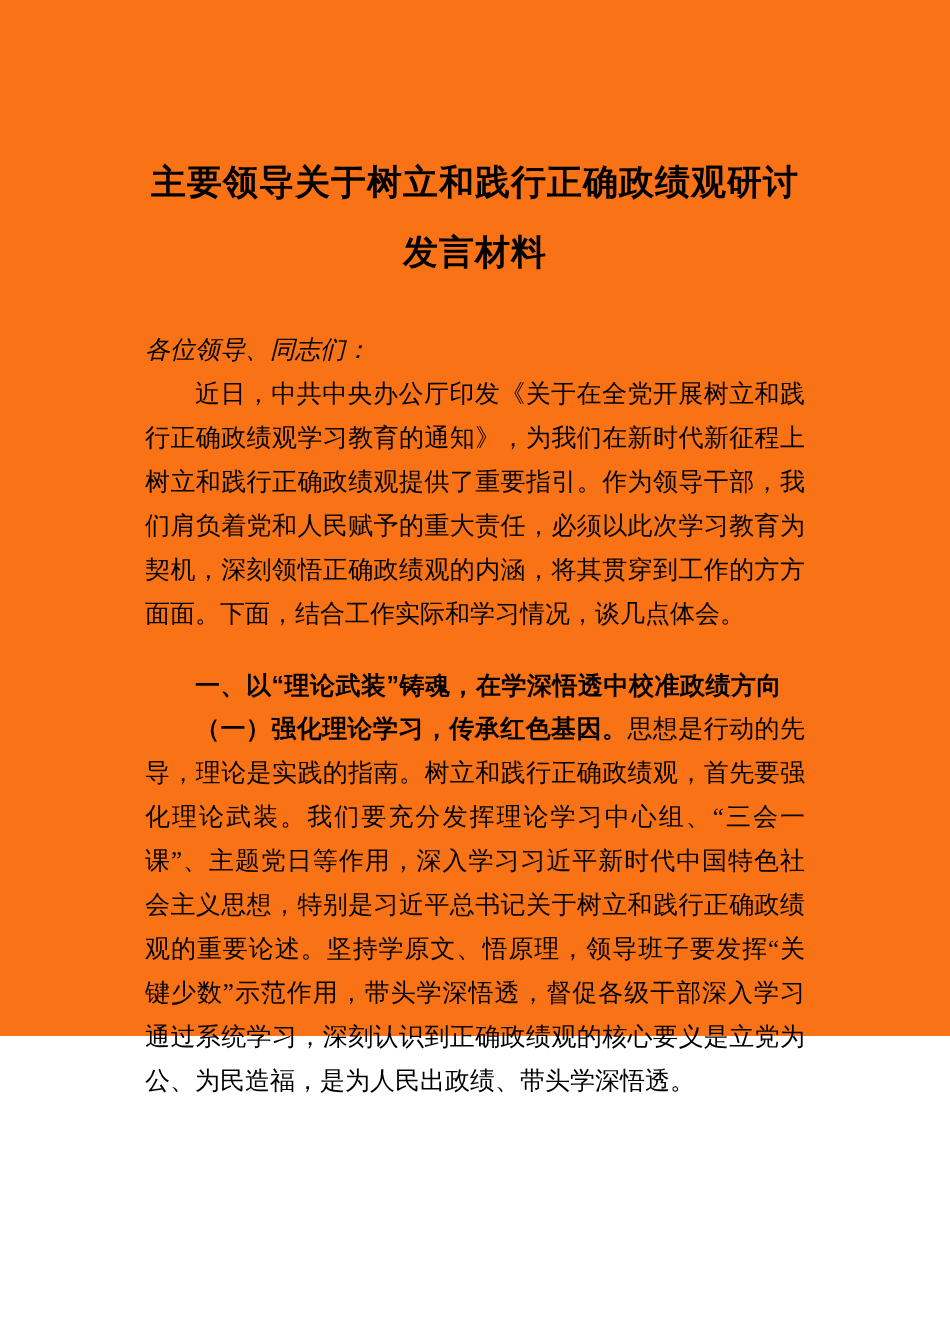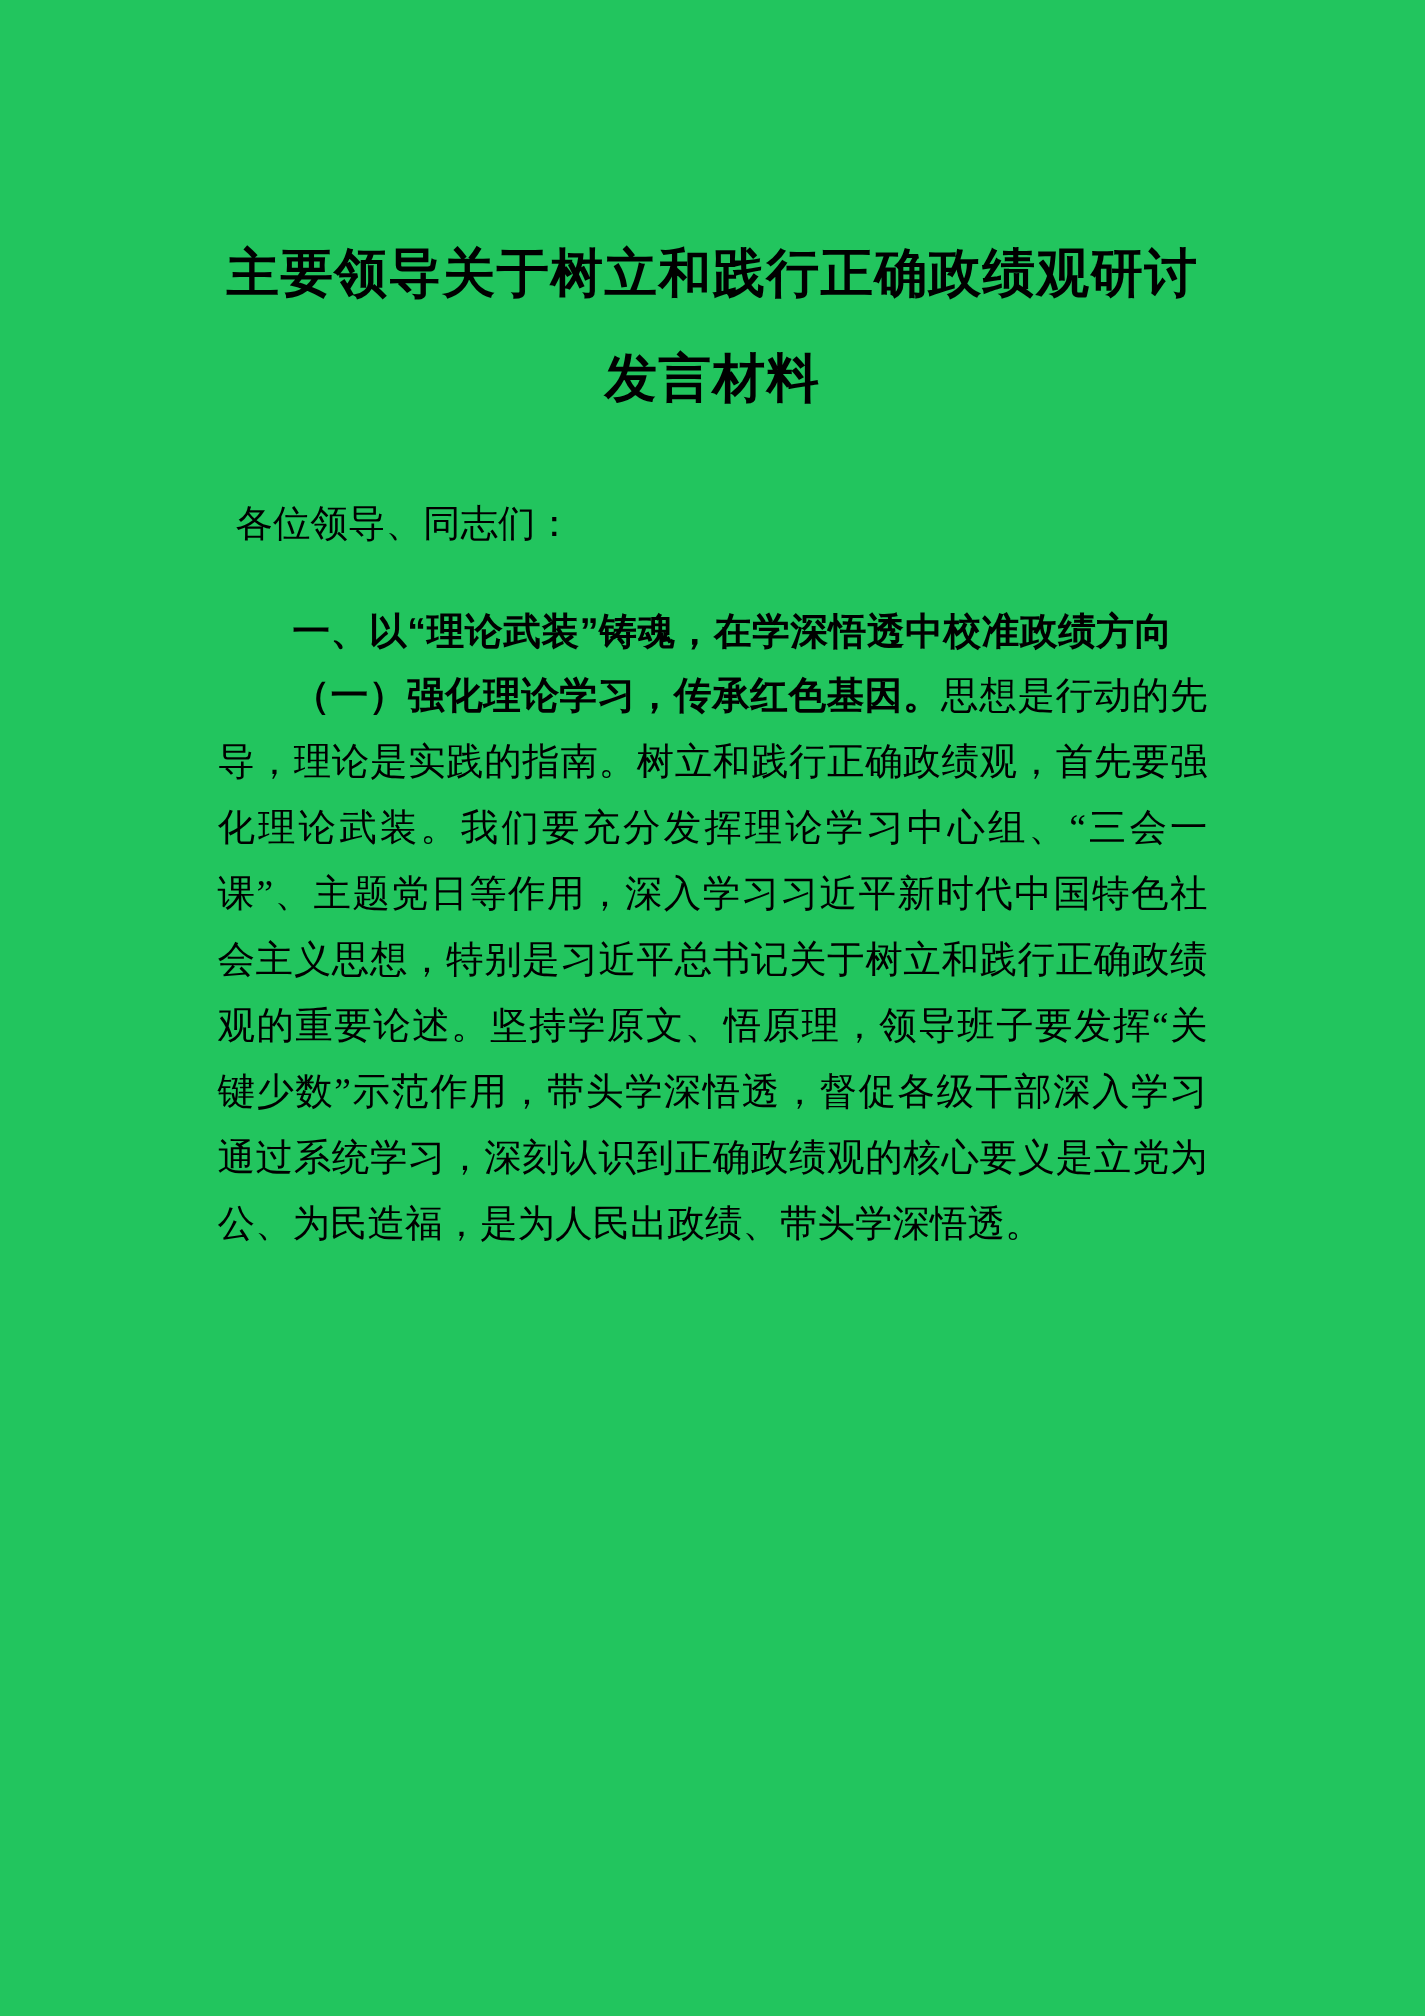--- a/index.html
+++ b/index.html
@@ -9,22 +9,22 @@
   body {
     width: 950px;
     height: 1344px;
     background: #ffffff;
     color: #000000;
     font-family: "Liberation Serif", "DejaVu Serif", serif;
     overflow: hidden;
   }
   .page {
     width: 950px;
-    height: 1344px;
-    background: #22c55e;
+    height: 1036px;
+    background: #f97316;
     box-sizing: border-box;
   }
   .doc-title {
     margin: 0;
     padding-top: 148px;
     text-align: center;
     font-size: 35px;
     line-height: 70px;
     font-weight: 700;
     letter-spacing: 1px;
@@ -34,22 +34,23 @@
   }
   .content {
     width: 660px;
     margin: 40px auto 0 auto;
     font-size: 25px;
     line-height: 44px;
     text-align: justify;
     text-justify: inter-character;
   }
   .salutation {
-    margin: 12px;
+    margin: 0;
     text-indent: 0;
+    font-style: italic;
   }
   .para {
     margin: 0;
     text-indent: 50px;
   }
   .heading {
     margin: 27px 0 0 0;
     font-size: 25px;
     line-height: 44px;
     font-weight: 700;
@@ -69,20 +70,21 @@
 
   <h1 class="doc-title">
     <span class="title-line">主要领导关于树立和践行正确政绩观研讨</span>
     <span class="title-line">发言材料</span>
   </h1>
 
   <div class="content">
 
     <p class="salutation">各位领导、同志们：</p>
 
+    <p class="para">近日，中共中央办公厅印发《关于在全党开展树立和践行正确政绩观学习教育的通知》，为我们在新时代新征程上树立和践行正确政绩观提供了重要指引。作为领导干部，我们肩负着党和人民赋予的重大责任，必须以此次学习教育为契机，深刻领悟正确政绩观的内涵，将其贯穿到工作的方方面面。下面，结合工作实际和学习情况，谈几点体会。</p>
 
     <h2 class="heading">一、以“理论武装”铸魂，在学深悟透中校准政绩方向</h2>
 
     <p class="para"><strong class="lead">（一）强化理论学习，传承红色基因。</strong><span>思想是行动的先导，理论是实践的指南。树立和践行正确政绩观，首先要强化理论武装。我们要充分发挥理论学习中心组、“三会一课”、主题党日等作用，深入学习习近平新时代中国特色社会主义思想，特别是习近平总书记关于树立和践行正确政绩观的重要论述。坚持学原文、悟原理，领导班子要发挥“关键少数”示范作用，带头学深悟透，督促各级干部深入学习通过系统学习，深刻认识到正确政绩观的核心要义是立党为公、为民造福，是为人民出政绩、带头学深悟透。</span></p>
 
 
   </div>
 
 </div>
 

